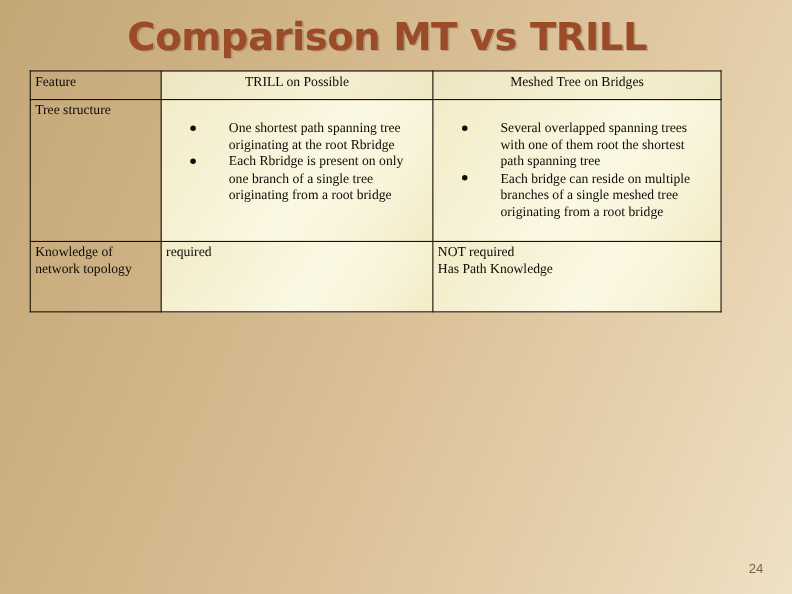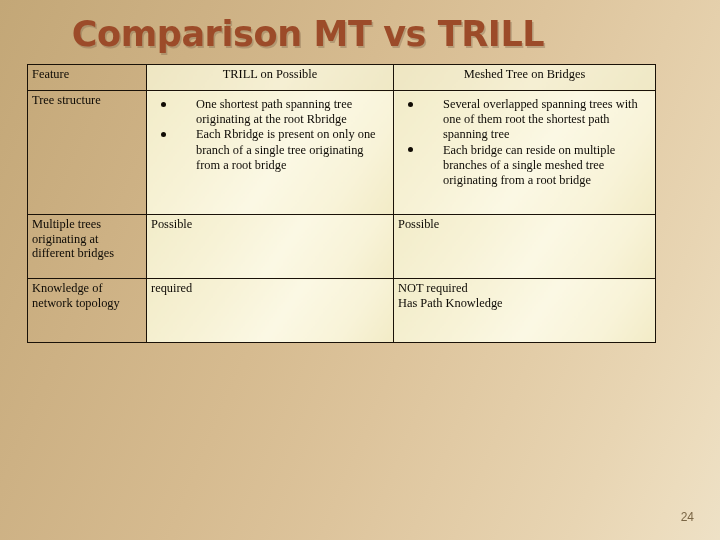--- a/index.html
+++ b/index.html
@@ -38,20 +38,21 @@
     width: 616px;
     text-align: center;
     font-family: "DejaVu Sans", "Liberation Sans", sans-serif;
     font-weight: bold;
     font-size: 35px;
     line-height: 40px;
     letter-spacing: -0.4px;
     color: #9c4b29;
     text-shadow: 1.5px 1.5px 0 rgba(120, 95, 70, 0.35);
     white-space: nowrap;
+    padding-left: 44px;
   }
 
   
   #cmp-table {
     position: absolute;
     left: 27px;
     top: 64px;
     width: 628px;
     border-collapse: collapse;
     table-layout: fixed;
@@ -96,21 +97,21 @@
     text-align: center;
   }
   .hdr-row td { height: 20px; margin-left: 36px; }
 
   
   .row-tall td     { height: 118px; }
   .row-med td      { height: 58px; }
 
   
   ul.bullets {
-    margin: 4px;
+    margin: 16px;
     padding: 0;
     list-style: none;
   }
   ul.bullets li {
     position: relative;
     padding-left: 41px;
     margin: 0 0 0 0;
     line-height: 15.2px;
   }
   ul.bullets li .bullet-dot {
@@ -180,29 +181,20 @@
               <span class="li-text">Several overlapped spanning trees with one of them root the shortest path spanning tree</span>
             </li>
             <li>
               <span class="bullet-dot"></span>
               <span class="li-text">Each bridge can reside on multiple branches of a single meshed tree originating from a root bridge</span>
             </li>
           </ul>
         </td>
       </tr>
 
-      <tr class="row-med">
-        <td class="cell-feature">Multiple trees originating at different bridges</td>
-        <td class="cell-value plain-lines">
-          <span>Possible</span>
-        </td>
-        <td class="cell-value plain-lines">
-          <span>Possible</span>
-        </td>
-      </tr>
 
       <tr class="row-med">
         <td class="cell-feature">Knowledge of network topology</td>
         <td class="cell-value plain-lines">
           <span>required</span>
         </td>
         <td class="cell-value plain-lines">
           <span>NOT required</span>
           <span>Has Path Knowledge</span>
         </td>

